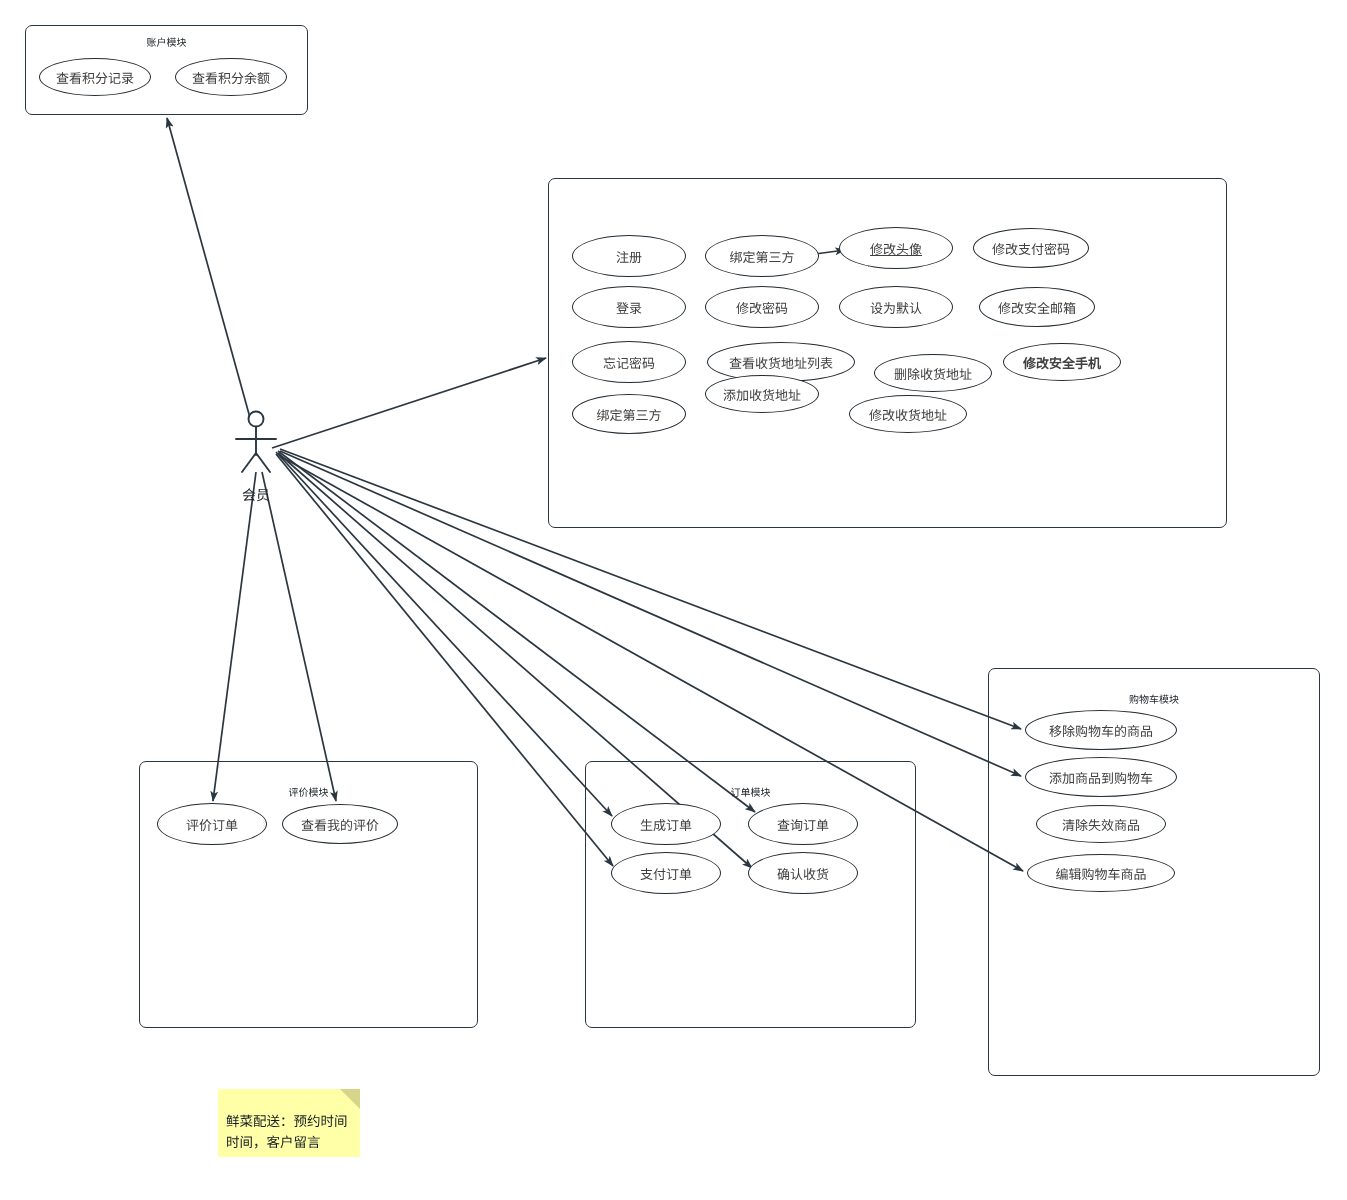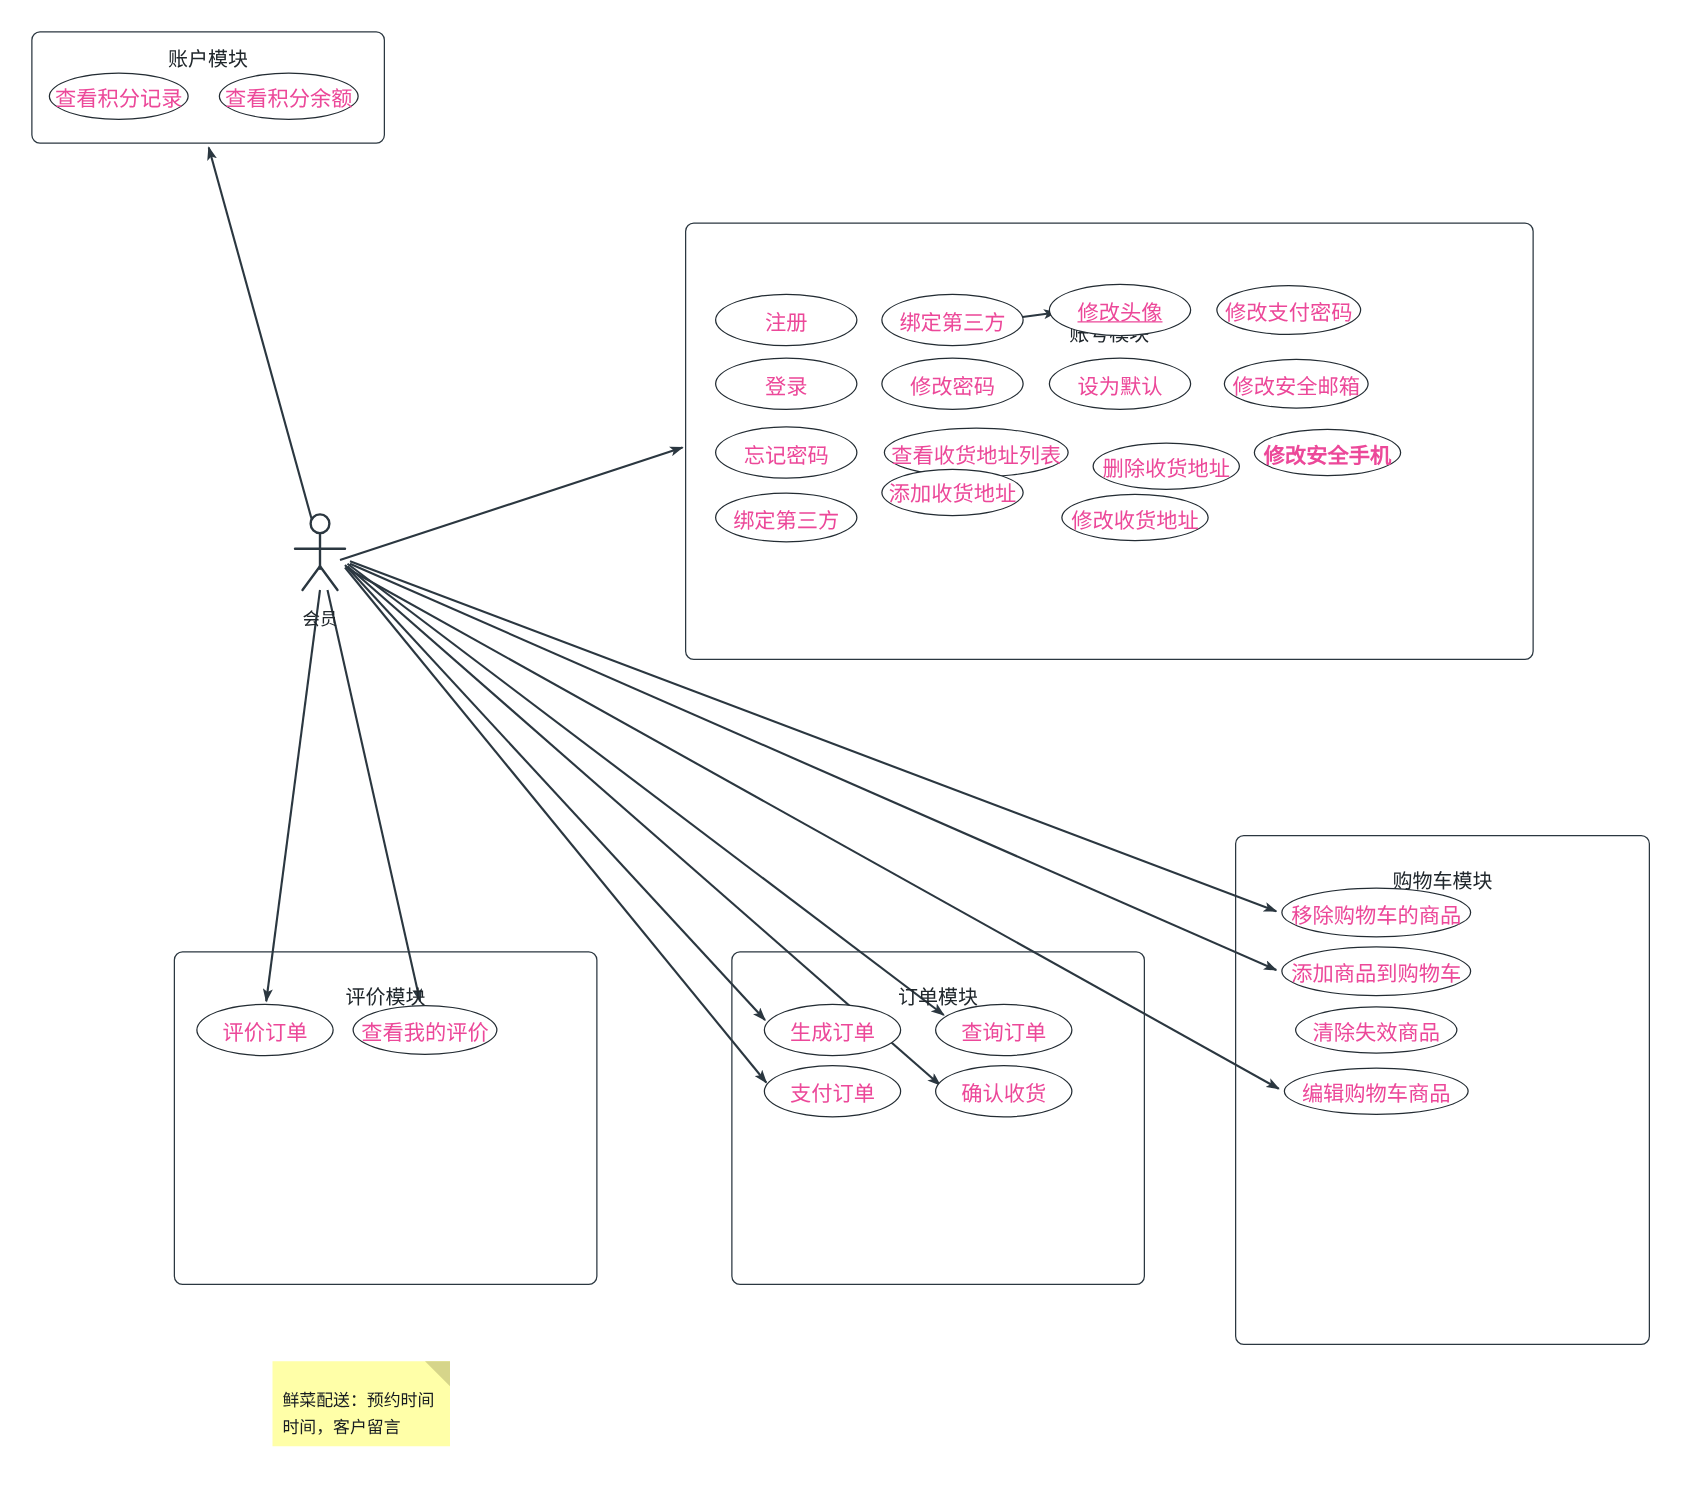--- a/index.html
+++ b/index.html
@@ -35,36 +35,36 @@
     border: 1.6px solid #2b3740;
     border-radius: 7px;
     background: transparent;
     box-sizing: border-box;
   }
   .module-title {
     position: absolute;
     left: 0;
     right: 0;
     text-align: center;
-    font-size: 16px;
+    font-size: 10px;
     color: #20272c;
     white-space: nowrap;
   }
   
   .usecase {
     position: absolute;
     border: 1.8px solid #232c33;
     border-radius: 50%;
     background: #ffffff;
     display: flex;
     align-items: center;
     justify-content: center;
     box-sizing: border-box;
-    font-size: 17px;
-    color: #ec4899;
+    font-size: 13px;
+    color: #404040;
     white-space: nowrap;
     z-index: 4;
   }
   
   #actor-group {
     position: absolute;
     z-index: 5;
   }
   #actor-label {
     position: absolute;

